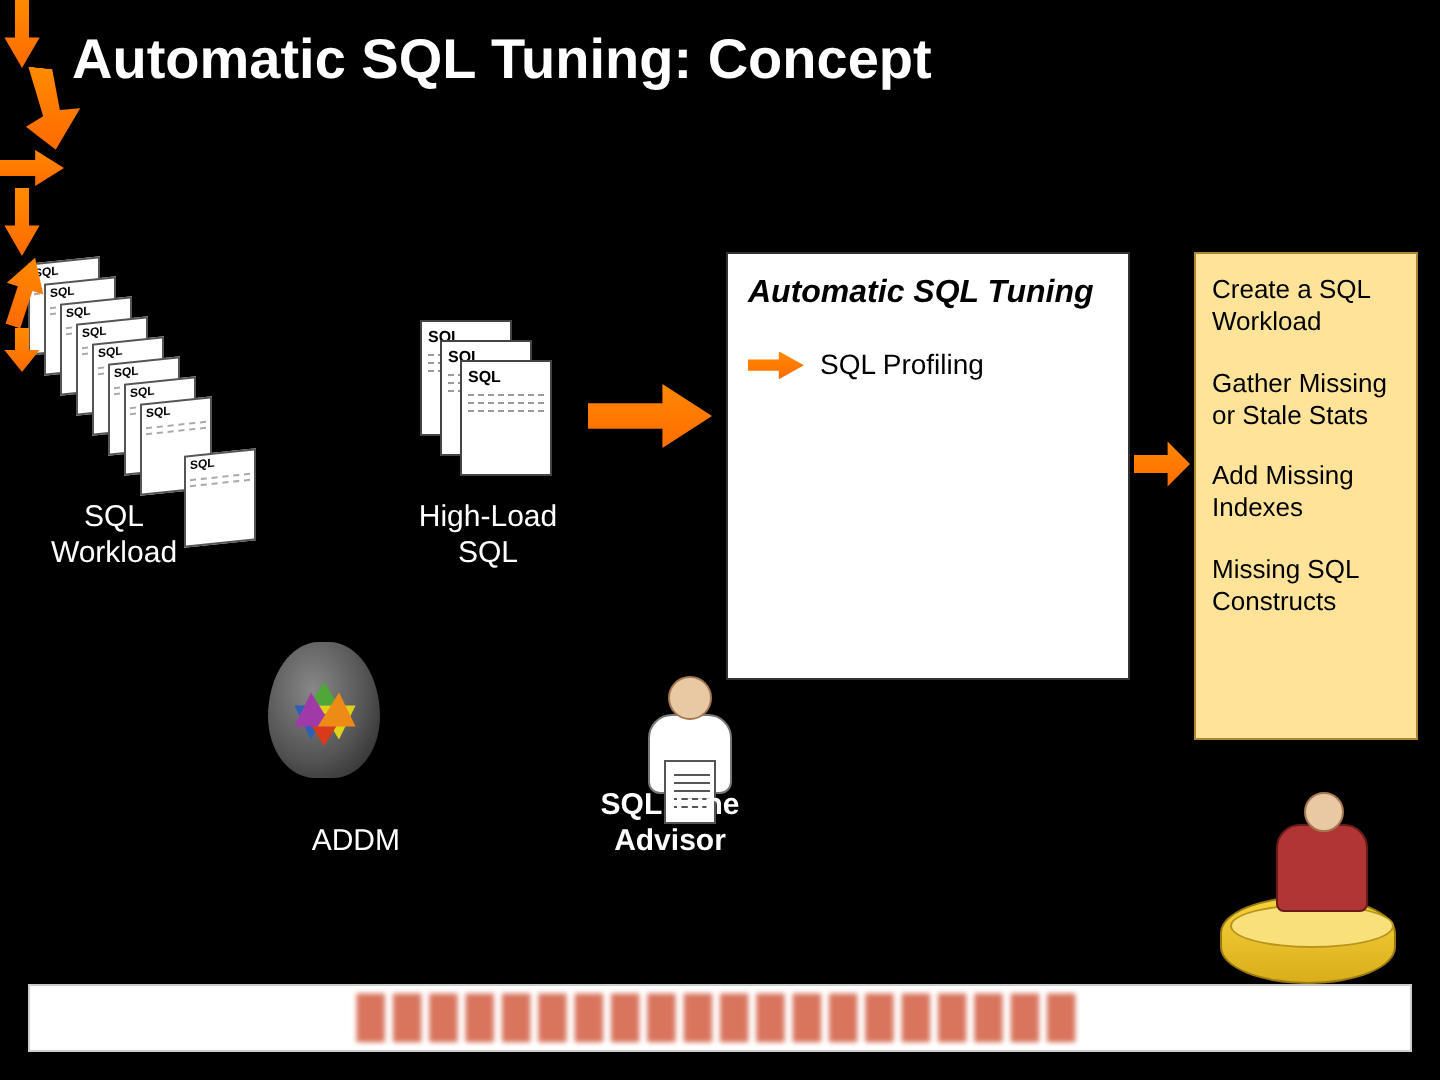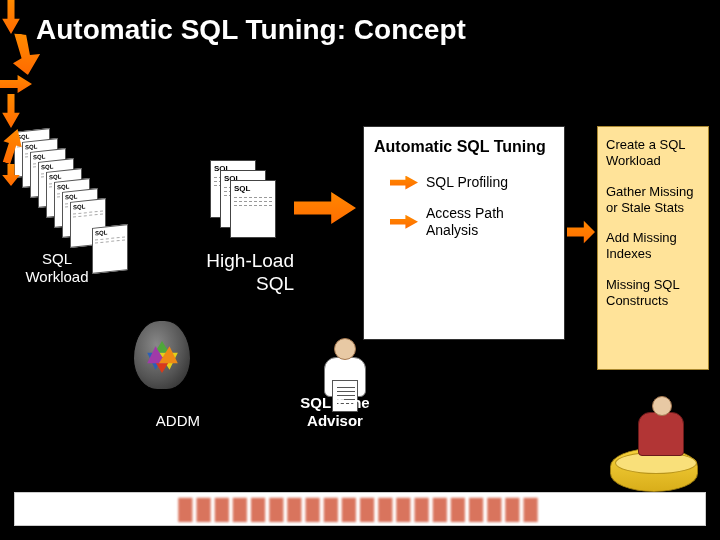--- a/index.html
+++ b/index.html
@@ -69,22 +69,22 @@
     color: #333;
     padding: 3px;
     line-height: 1.3;
   }
   .hl-page .hdr { font-size: 8px; font-weight: bold; color: #000; }
   .hl-page .line { border-top: 1px dashed #999; margin: 3px 0; }
   .highload-label {
     position: absolute;
     top: 250px;
     left: 194px;
-    font-size: 19px;
-    text-align: right;
+    font-size: 15px;
+    text-align: center;
     width: 100px;
     line-height: 1.2;
   }
   
   .addm-head {
     position: absolute;
     top: 320px;
     left: 128px;
     width: 68px;
     height: 88px;
@@ -178,26 +178,27 @@
     color: #000;
     border: 1px solid #333;
     padding: 10px 8px 8px 10px;
     font-size: 14px;
   }
   .tuning-box .hdr {
     font-weight: bold;
     font-size: 16px;
     line-height: 1.2;
     margin-bottom: 18px;
+    font-style: italic;
   }
   .tuning-item {
     display: flex;
     align-items: center;
     gap: 8px;
-    margin: 14px 16px;
+    margin: 14px 0;
     font-size: 14px;
     line-height: 1.2;
   }
   .arrow-small {
     width: 28px;
     height: 14px;
     background: linear-gradient(#ff8a00, #ff6a00);
     clip-path: polygon(0 30%, 55% 30%, 55% 0, 100% 50%, 55% 100%, 55% 70%, 0 70%);
     flex-shrink: 0;
   }
@@ -429,24 +430,20 @@
 </div>
 <div class="advisor-label" style="white-space:pre-line">SQL Tune
 Advisor</div>
 
 <div class="tuning-box">
   <div class="hdr">Automatic SQL Tuning</div>
   <div class="tuning-item">
     <div class="arrow-small"></div>
     <span>SQL Profiling</span>
   </div>
-  <div class="tuning-item">
-    <div class="arrow-small"></div>
-    <span>Access Path Analysis</span>
-  </div>
 </div>
 
 <div class="output-box">
   <div>Create a SQL Workload</div>
   <div>Gather Missing or Stale Stats</div>
   <div>Add Missing Indexes</div>
   <div>Missing SQL Constructs</div>
 </div>
 
 <div class="dba">

